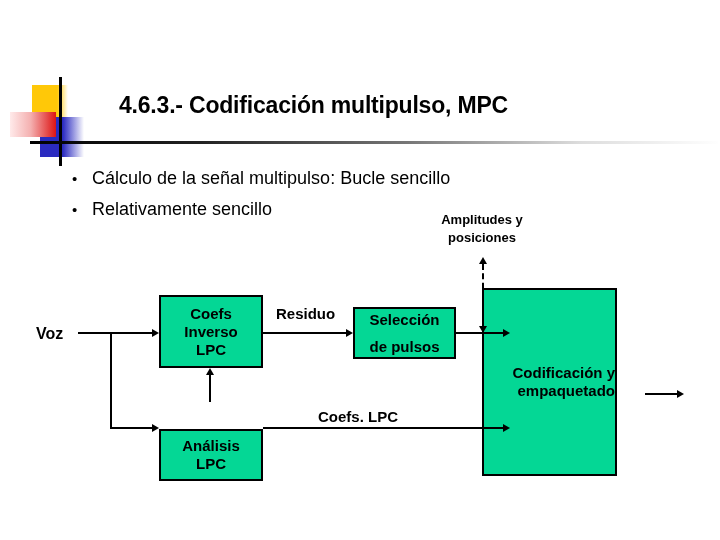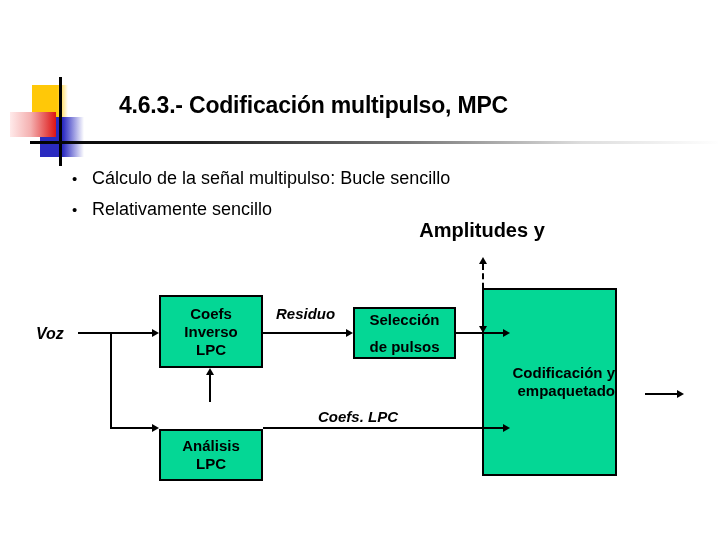--- a/index.html
+++ b/index.html
@@ -22,34 +22,34 @@
     background:linear-gradient(to right,#000 0%,#222 25%,#777 55%,#ddd 80%,#fefefe 100%);}
 
   
   #title{position:absolute;left:119px;top:92px;font-size:23px;font-weight:bold;
     letter-spacing:-0.2px;white-space:nowrap;}
   #bullets{position:absolute;left:72px;top:163px;font-size:18px;line-height:30px;}
   .bullet-row{display:flex;align-items:baseline;}
   .bullet-dot{width:20px;font-size:15px;}
 
   
-  #annotation{position:absolute;left:412px;top:221px;width:140px;text-align:center;
-    font-size:20px;line-height:18px;font-weight:600;}
+  #annotation{position:absolute;left:412px;top:211px;width:140px;text-align:center;
+    font-size:13px;line-height:18px;font-weight:600;}
 
   
   .dbox{position:absolute;background:#04d795;border:2px solid #000;
     display:flex;flex-direction:column;align-items:center;justify-content:center;
     font-size:15px;font-weight:600;line-height:18px;text-align:center;}
   #box-filtro{left:159px;top:295px;width:104px;height:73px;}
   #box-analisis{left:159px;top:401px;width:104px;height:52px;margin-top:28px;}
   #box-seleccion{left:353px;top:307px;width:103px;height:52px;gap:9px;}
   #box-codificacion{left:482px;top:288px;width:135px;height:188px;align-items:flex-end;}
 
   
-  .dlabel{position:absolute;font-size:15px;font-weight:600;white-space:nowrap;font-style:italic;}
+  .dlabel{position:absolute;font-size:15px;font-weight:600;white-space:nowrap;}
   #label-voz{left:36px;top:325px;font-size:16px;}
   #label-residuo{left:276px;top:305px;}
   #label-coefs{left:318px;top:408px;}
 
   
   .hline{position:absolute;height:2px;background:#000;}
   .vline{position:absolute;width:2px;background:#000;}
   .dashline{position:absolute;width:0;border-left:2px dashed #000;}
   .ah{position:absolute;width:0;height:0;}
   .ah-right{border-top:4px solid transparent;border-bottom:4px solid transparent;border-left:7px solid #000;}
@@ -94,20 +94,21 @@
       <span>Cálculo de la señal multipulso: Bucle sencillo</span>
     </div>
     <div class="bullet-row">
       <span class="bullet-dot">•</span>
       <span>Relativamente sencillo</span>
     </div>
   </div>
 
   <div id="annotation">
     <div>Amplitudes y</div>
+    <div>posiciones</div>
   </div>
 
   <div class="dbox" id="box-filtro">
     <div>Coefs</div>
     <div>Inverso</div>
     <div>LPC</div>
   </div>
 
   <div class="dbox" id="box-analisis">
     <div>Análisis</div>

